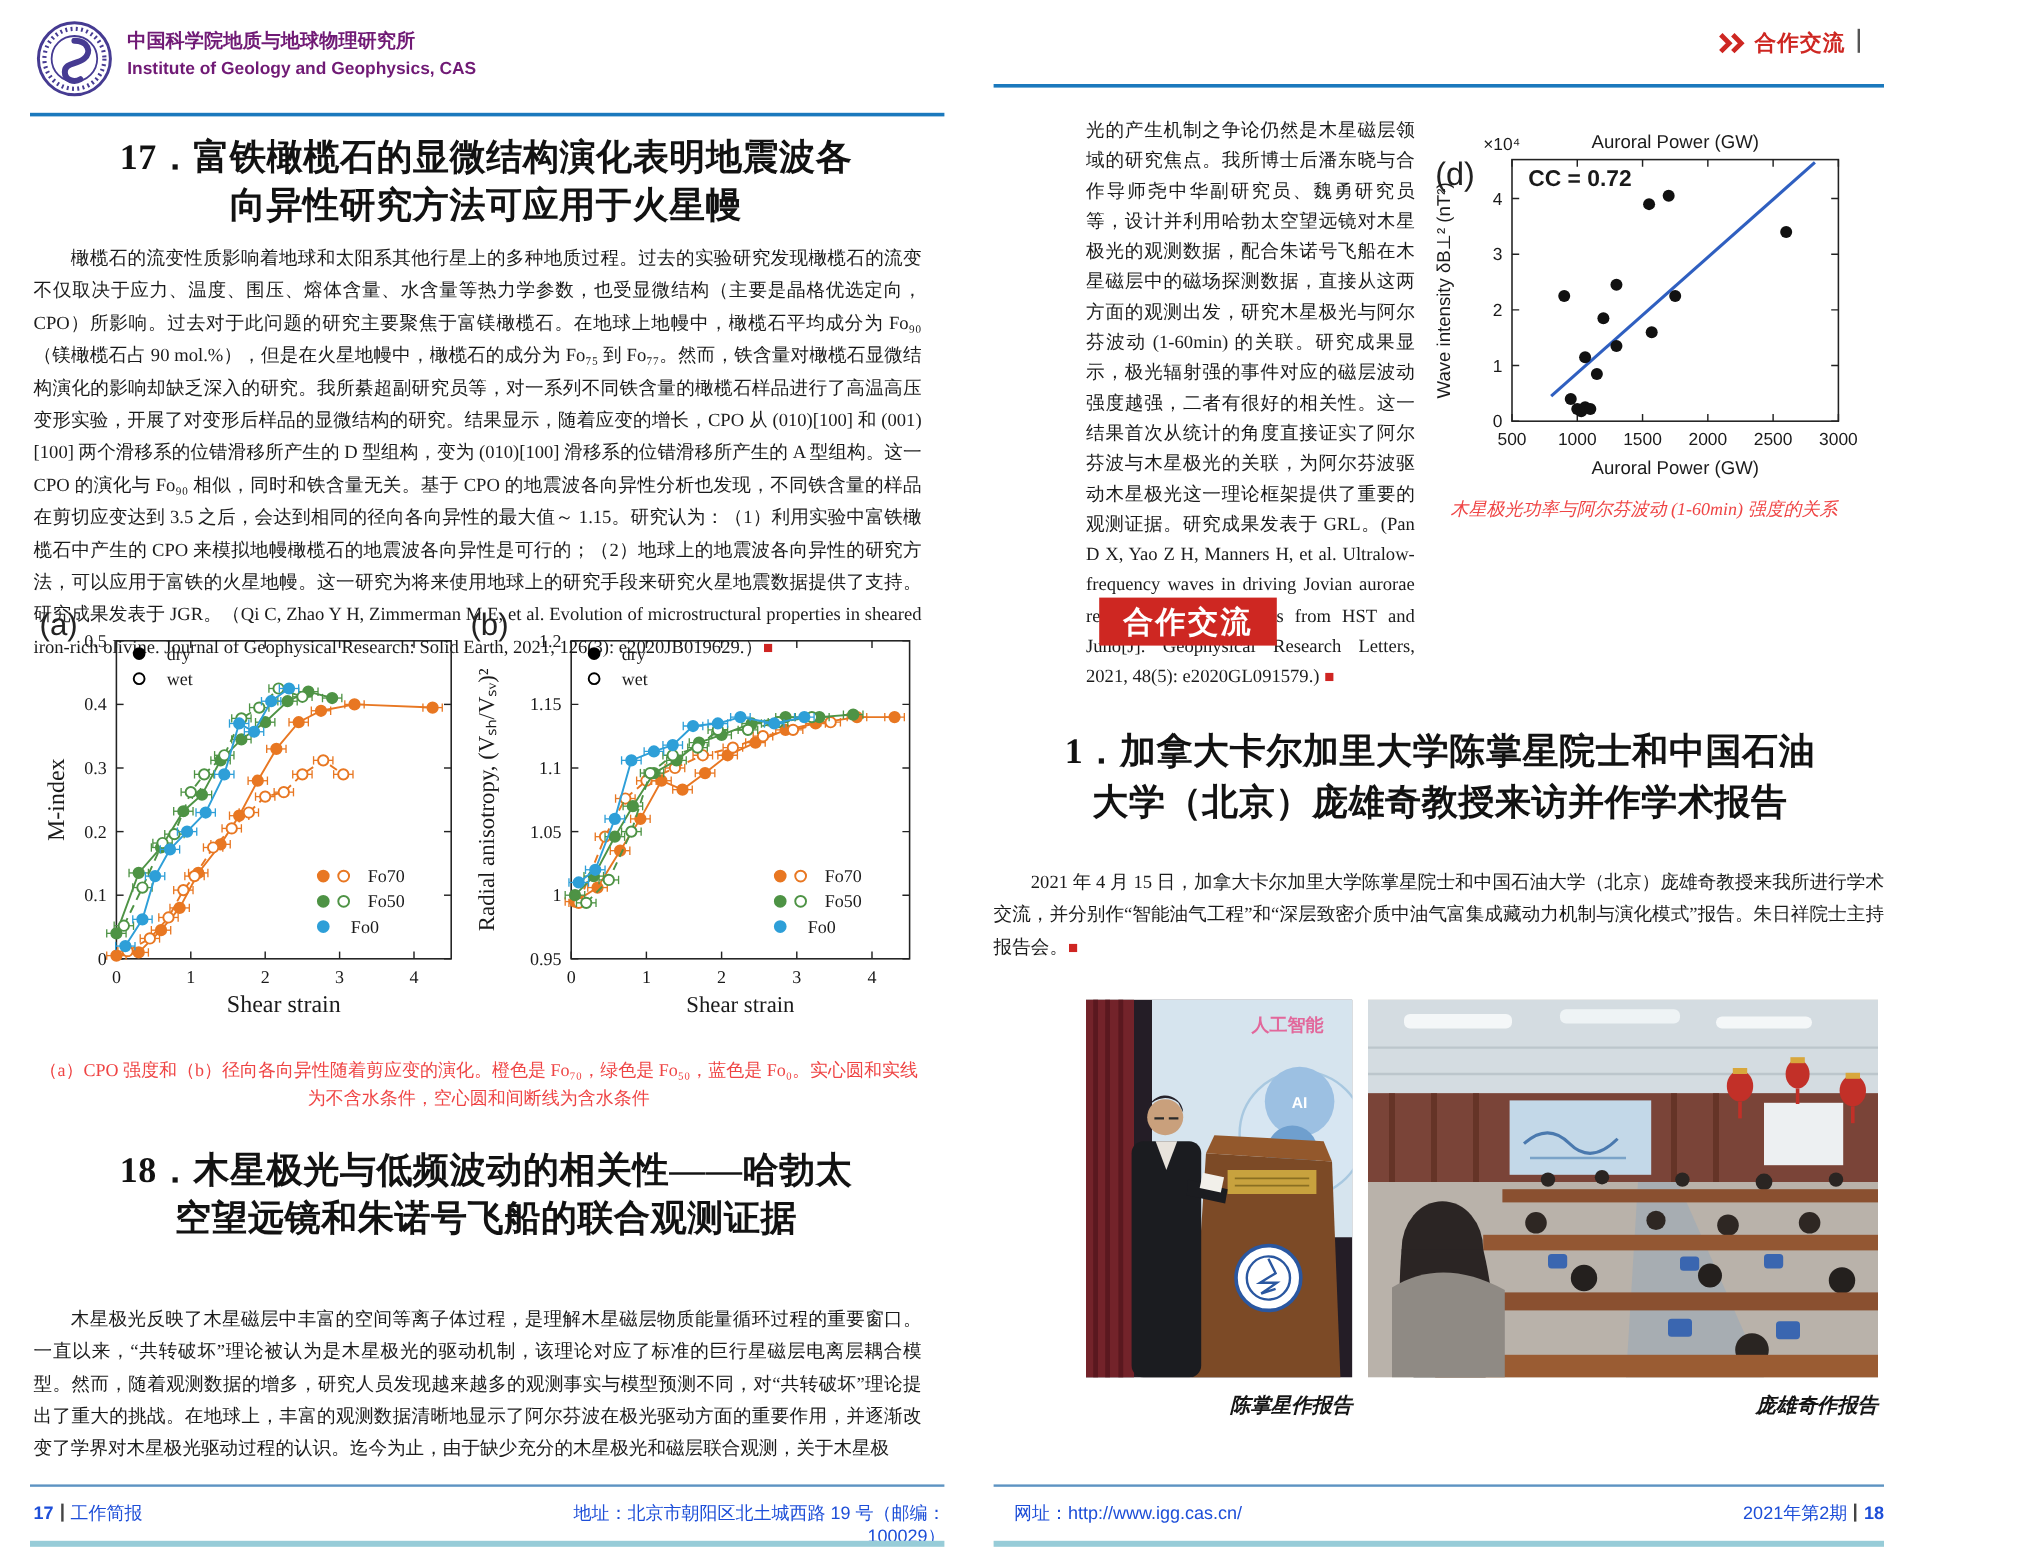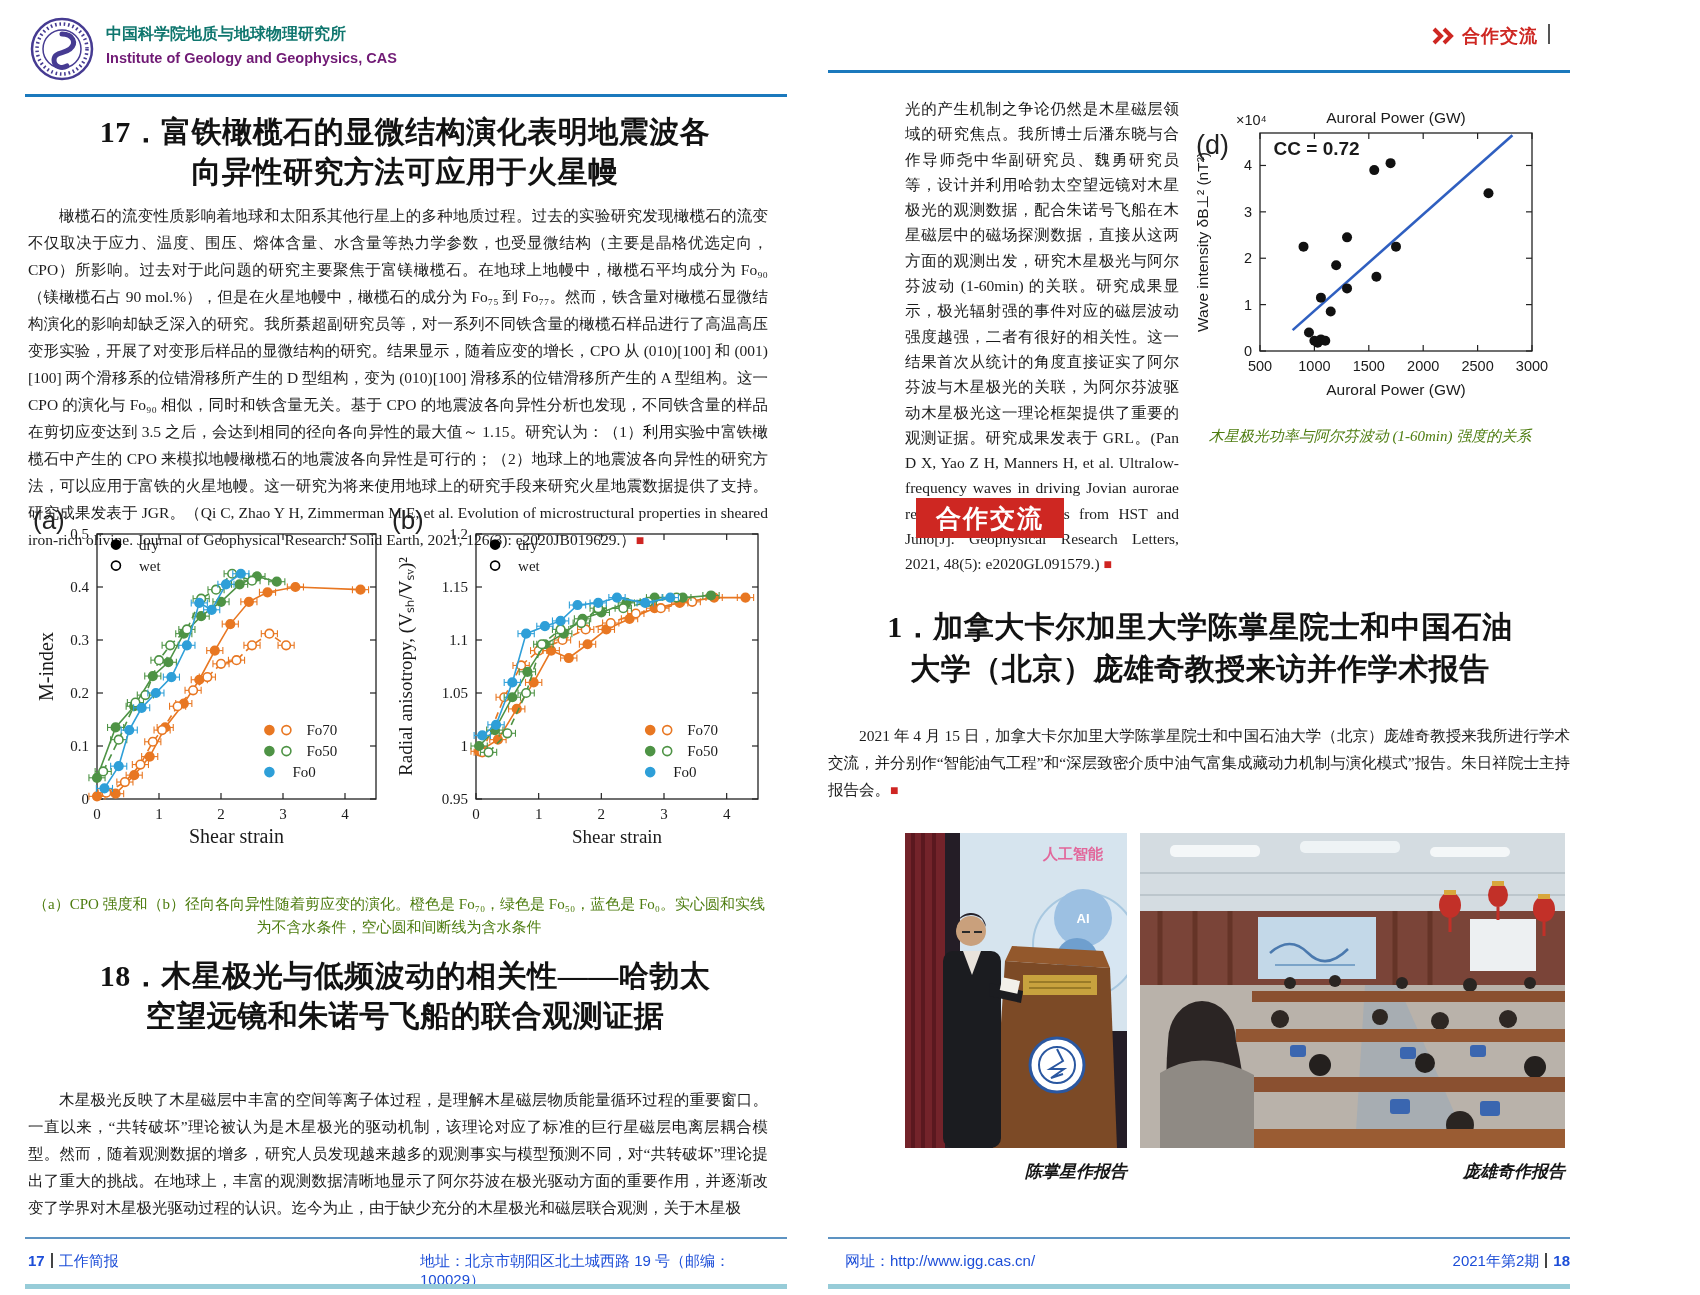--- a/index.html
+++ b/index.html
@@ -5,29 +5,29 @@
   html,body{margin:0;padding:0;background:#e8e8e8;}
   #canvas{position:relative;width:1700px;height:1295px;background:#ffffff;overflow:hidden;
           font-family:"Liberation Serif",serif;}
   .abs{position:absolute;}
   .sans{font-family:"Liberation Sans",sans-serif;}
   .art-title{font-weight:bold;font-size:30px;line-height:40px;text-align:center;color:#121212;
              font-family:"Liberation Serif",serif;letter-spacing:.5px;}
   .bodytext{font-size:15.5px;line-height:27px;text-align:justify;color:#1b1b1b;}
   .indent{text-indent:2em;}
   .redsq{color:#cf2522;font-size:14px;}
-  .capt{font-size:15px;line-height:23px;text-align:center;color:#4d7c0f;margin-top:11px;}
+  .capt{font-size:15px;line-height:23px;text-align:center;color:#ef4444;}
   .photo-capt{font-size:17px;font-weight:bold;text-align:right;color:#151515;}
   .hline{background:#1b79bd;}
   .footline{background:#5d93c2;}
   .tealbar{background:#97ccd8;}
   .panel-label{font-family:"Liberation Sans",sans-serif;color:#222;}
   .badge{background:#ce2722;color:#fff;font-weight:bold;font-size:25px;letter-spacing:2px;
          display:flex;align-items:center;justify-content:center;font-family:"Liberation Sans",sans-serif;}
-  .hdr-cn{font-size:16px;font-weight:bold;color:#0f766e;}
+  .hdr-cn{font-size:16px;font-weight:bold;color:#701a75;}
   .hdr-en{font-size:14.5px;font-weight:bold;color:#701a75;}
   .coop-hdr{color:#ce2722;font-weight:bold;font-size:18px;letter-spacing:1px;}
   .ftr{font-size:15px;color:#1d4ed8;}
   .vbar{display:inline-block;width:2px;height:15px;background:#444;margin:0 6px;vertical-align:-2px;}
 </style>
 </head>
 <body>
 
 <div id="canvas">
 
@@ -629,21 +629,21 @@
   <div class="abs art-title" style="left:40px;top:956px;width:730px;">
     <div>18．木星极光与低频波动的相关性——哈勃太</div>
     <div>空望远镜和朱诺号飞船的联合观测证据</div>
   </div>
   <div class="abs bodytext indent" style="left:28px;top:1086px;width:740px;">木星极光反映了木星磁层中丰富的空间等离子体过程，是理解木星磁层物质能量循环过程的重要窗口。一直以来，“共转破坏”理论被认为是木星极光的驱动机制，该理论对应了标准的巨行星磁层电离层耦合模型。然而，随着观测数据的增多，研究人员发现越来越多的观测事实与模型预测不同，对“共转破坏”理论提出了重大的挑战。在地球上，丰富的观测数据清晰地显示了阿尔芬波在极光驱动方面的重要作用，并逐渐改变了学界对木星极光驱动过程的认识。迄今为止，由于缺少充分的木星极光和磁层联合观测，关于木星极</div>
 
   <div class="abs footline" style="left:25px;top:1237px;width:762px;height:2px;"></div>
   <div class="abs sans ftr" style="left:28px;top:1252px;">
     <b>17</b><span class="vbar"></span><span>工作简报</span>
   </div>
-  <div class="abs sans ftr" style="left:420px;top:1252px;width:368px;">地址：北京市朝阳区北土城西路 19 号（邮编：100029）</div>
+  <div class="abs sans ftr" style="left:420px;top:1252px;width:368px;text-align:right;">地址：北京市朝阳区北土城西路 19 号（邮编：100029）</div>
   <div class="abs tealbar" style="left:25px;top:1284px;width:762px;height:5px;"></div>
 
   <div class="abs" style="left:1432px;top:27px;width:24px;height:18px;">
     <svg width="24" height="18" viewBox="0 0 24 18">
       <polyline points="2,2 9,9 2,16" fill="none" stroke="#ce2722" stroke-width="4"></polyline>
       <polyline points="12,2 19,9 12,16" fill="none" stroke="#ce2722" stroke-width="4"></polyline>
     </svg>
   </div>
   <div class="abs sans coop-hdr" style="left:1462px;top:24px;">合作交流</div>
   <div class="abs" style="left:1548px;top:24px;width:2px;height:20px;background:#555;"></div>

